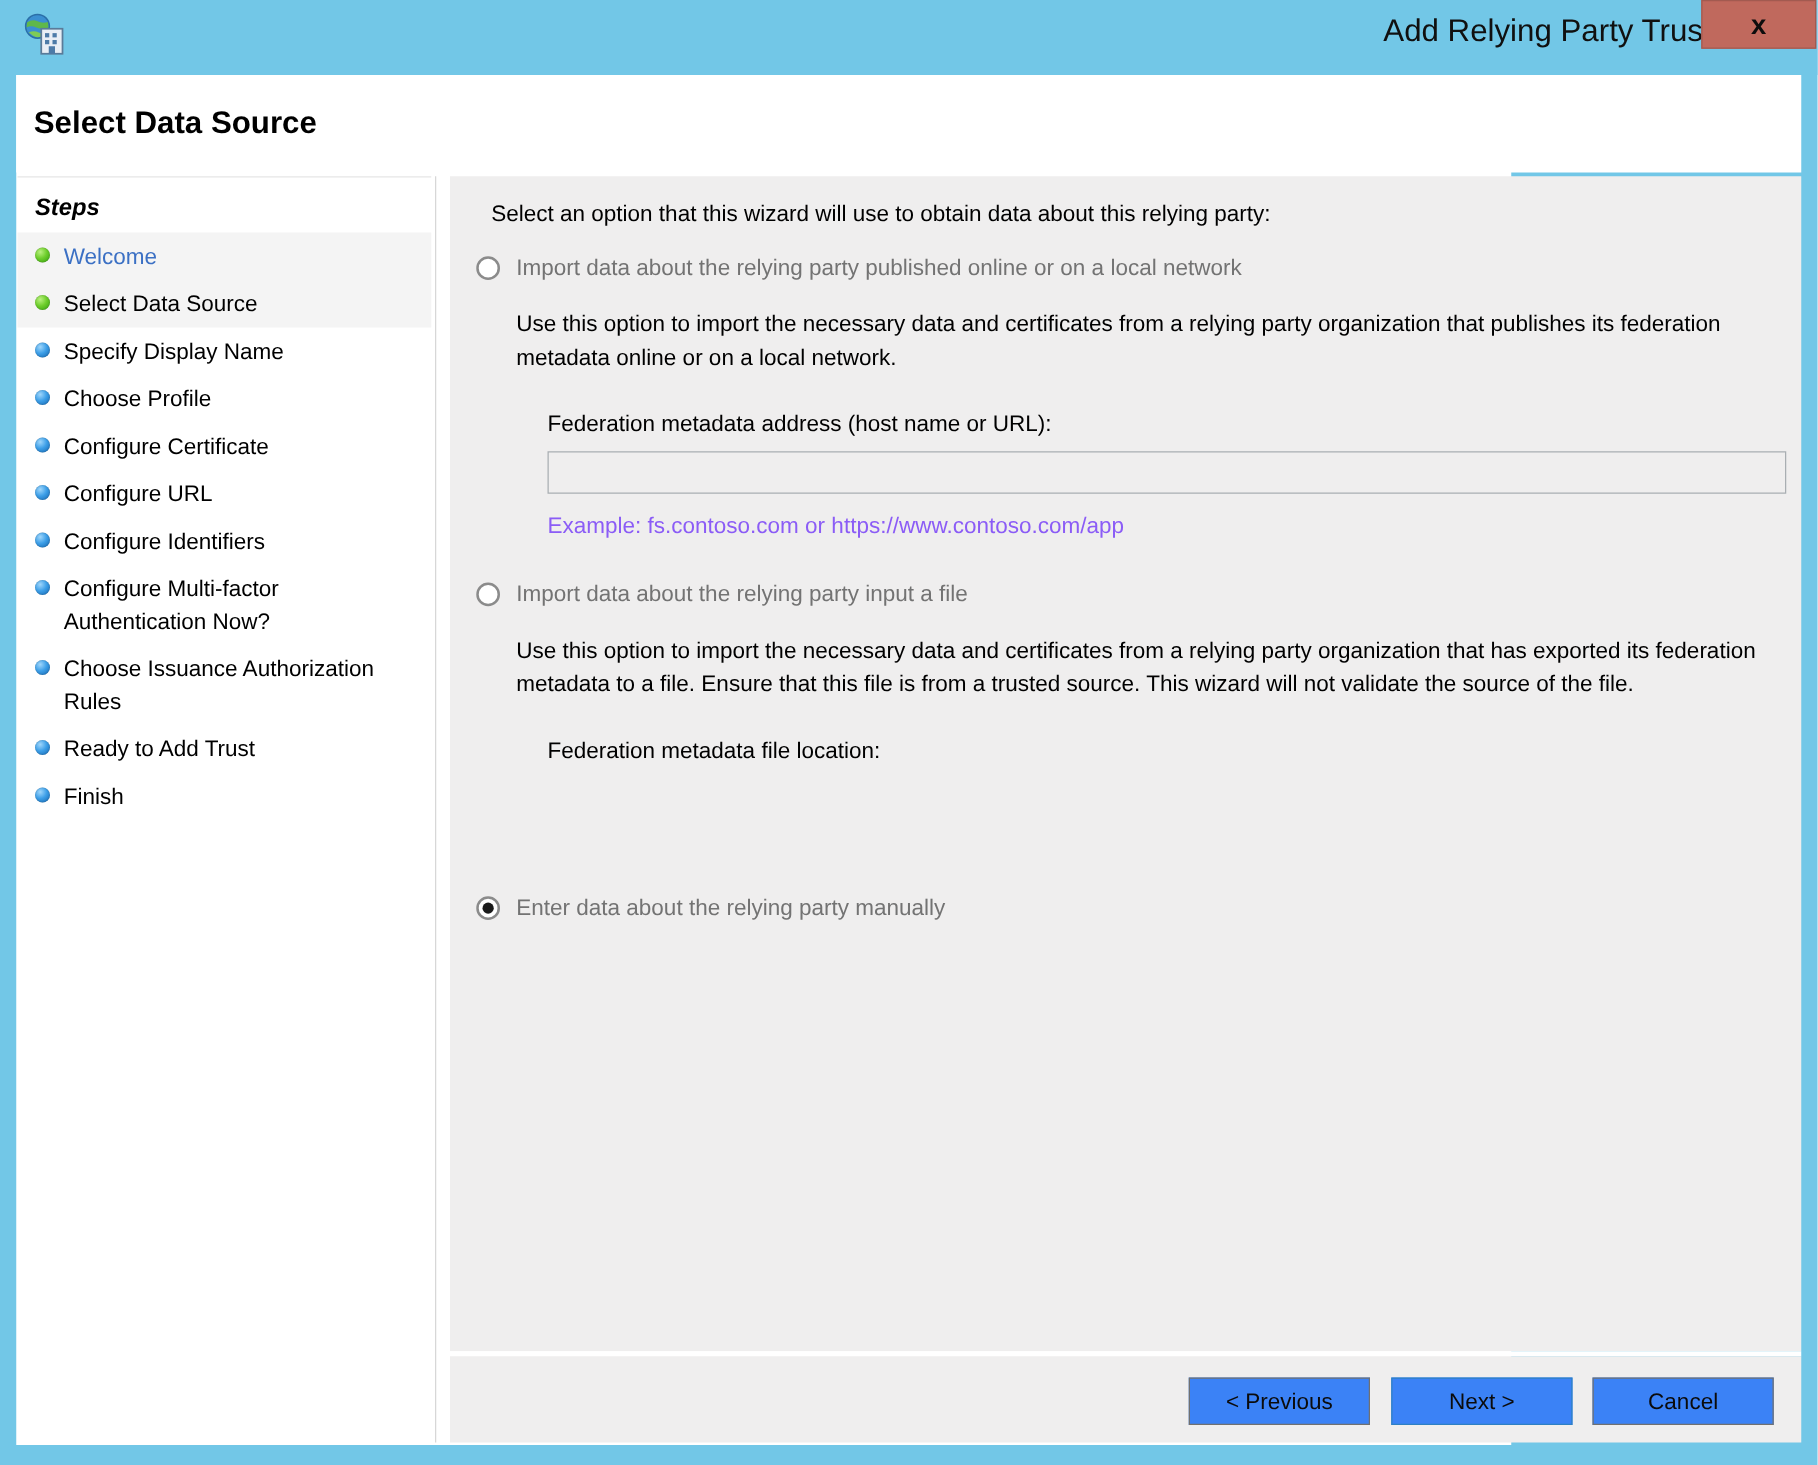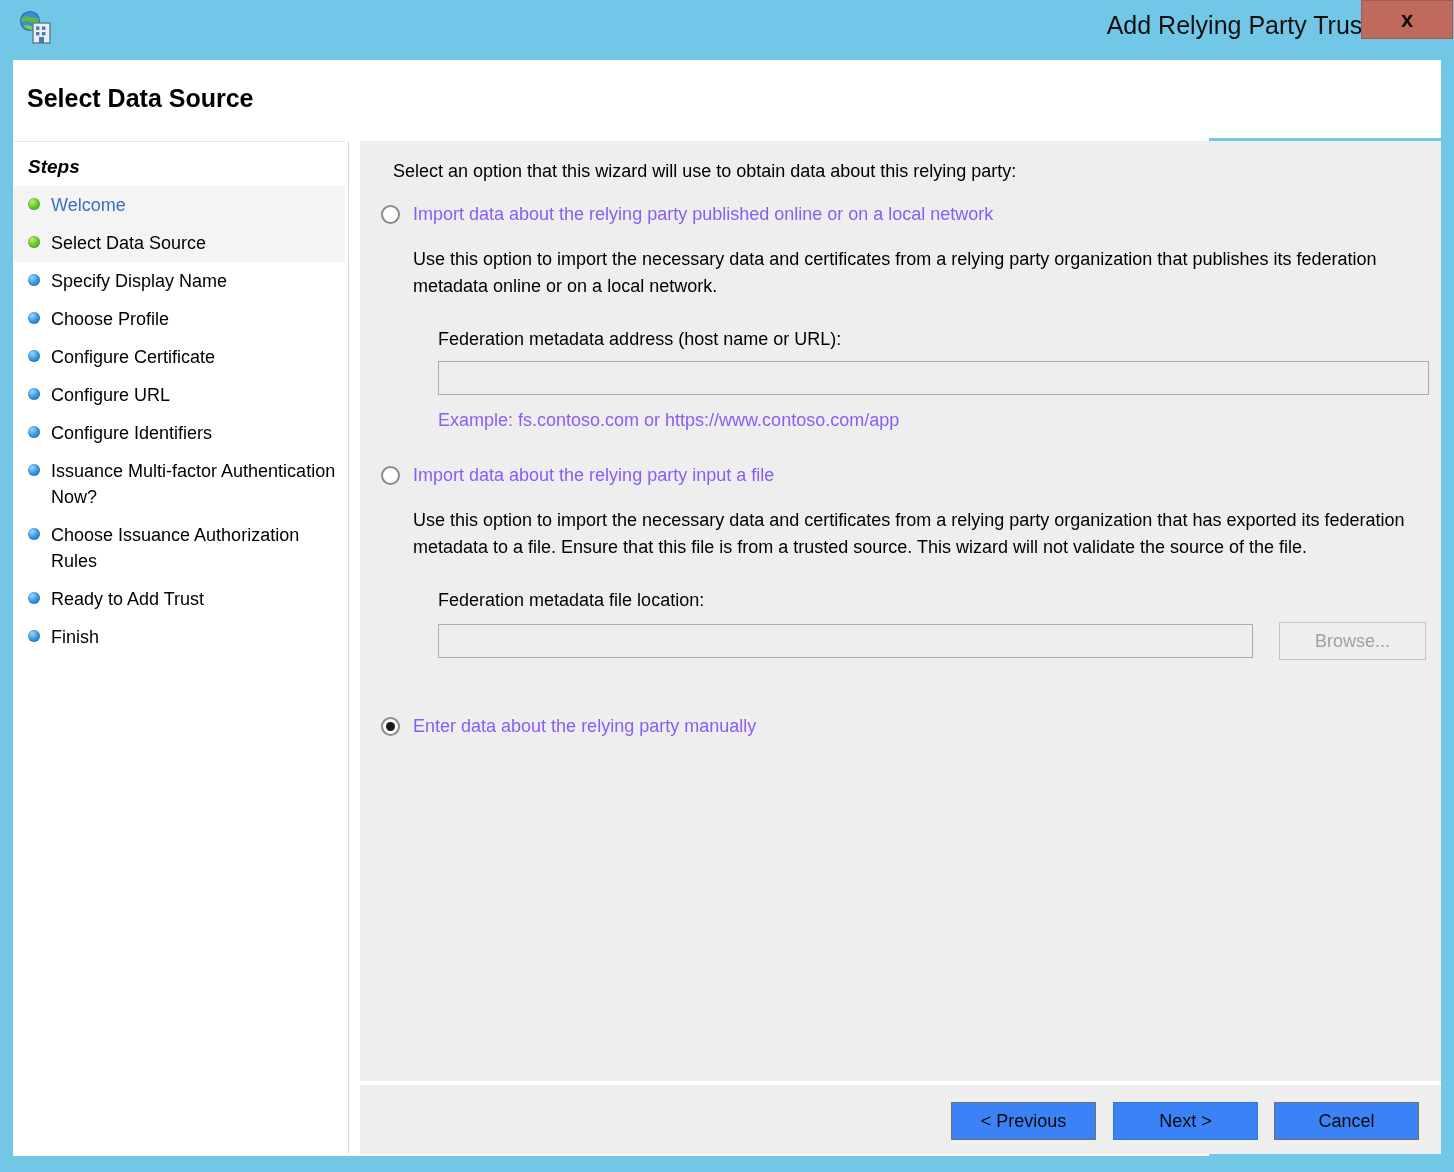--- a/index.html
+++ b/index.html
@@ -201,21 +201,21 @@
   .radio.checked::after {
     content: "";
     position: absolute;
     left: 3px; top: 3px;
     width: 9px; height: 9px;
     border-radius: 50%;
     background: #1a1a1a;
   }
   .radio-label {
     font-size: 18px;
-    color: #8b5cf6;
+    color: #737373;
     line-height: 22px;
     cursor: pointer;
   }
   .desc {
     margin: 21px 0 0 32px;
     font-size: 18px;
     color: #000000;
     line-height: 27px;
     max-width: 1010px;
   }
@@ -348,21 +348,21 @@
           <div class="step-item">
             <span class="bullet blue"></span>
             <span class="step-label">Configure URL</span>
           </div>
           <div class="step-item">
             <span class="bullet blue"></span>
             <span class="step-label">Configure Identifiers</span>
           </div>
           <div class="step-item">
             <span class="bullet blue"></span>
-            <span class="step-label">Issuance Multi-factor Authentication Now?</span>
+            <span class="step-label">Configure Multi-factor Authentication Now?</span>
           </div>
           <div class="step-item">
             <span class="bullet blue"></span>
             <span class="step-label">Choose Issuance Authorization Rules</span>
           </div>
           <div class="step-item">
             <span class="bullet blue"></span>
             <span class="step-label">Ready to Add Trust</span>
           </div>
           <div class="step-item">
@@ -390,24 +390,20 @@
         <div class="example-text">Example: fs.contoso.com or https://www.contoso.com/app</div>
       </div>
 
       <div class="option-block opt2">
         <div class="radio-row">
           <span class="radio"></span>
           <span class="radio-label">Import data about the relying party input a file</span>
         </div>
         <div class="desc">Use this option to import the necessary data and certificates from a relying party organization that has exported its federation metadata to a file. Ensure that this file is from a trusted source.  This wizard will not validate the source of the file.</div>
         <div class="field-label">Federation metadata file location:</div>
-        <div class="input-row">
-          <input class="text-input input-med" type="text" value="" style="">
-          <button class="browse-btn">Browse...</button>
-        </div>
       </div>
 
       <div class="option-block opt3">
         <div class="radio-row">
           <span class="radio checked"></span>
           <span class="radio-label">Enter data about the relying party manually</span>
         </div>
       </div>
 
     </div>

